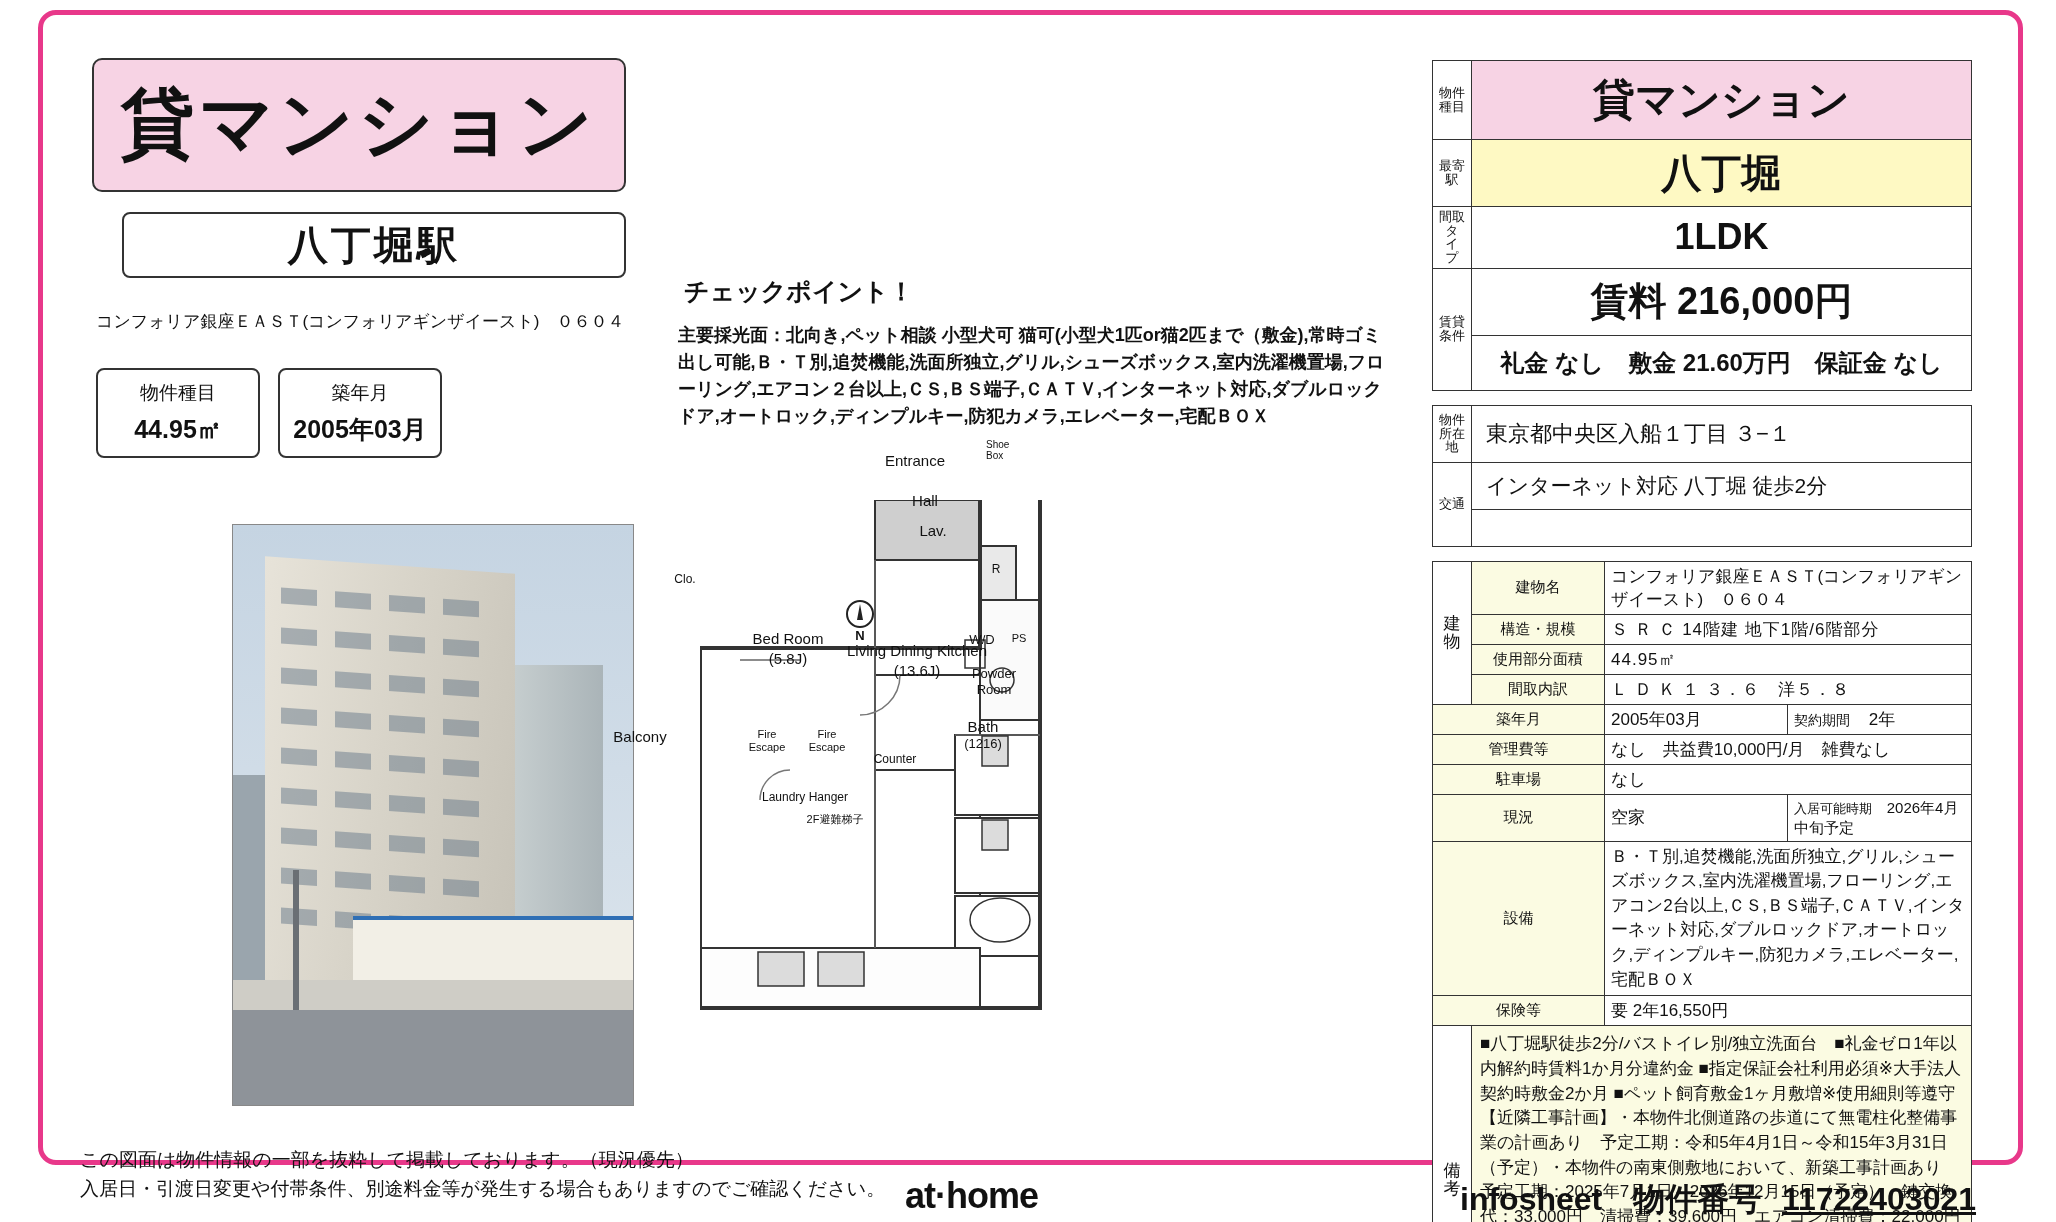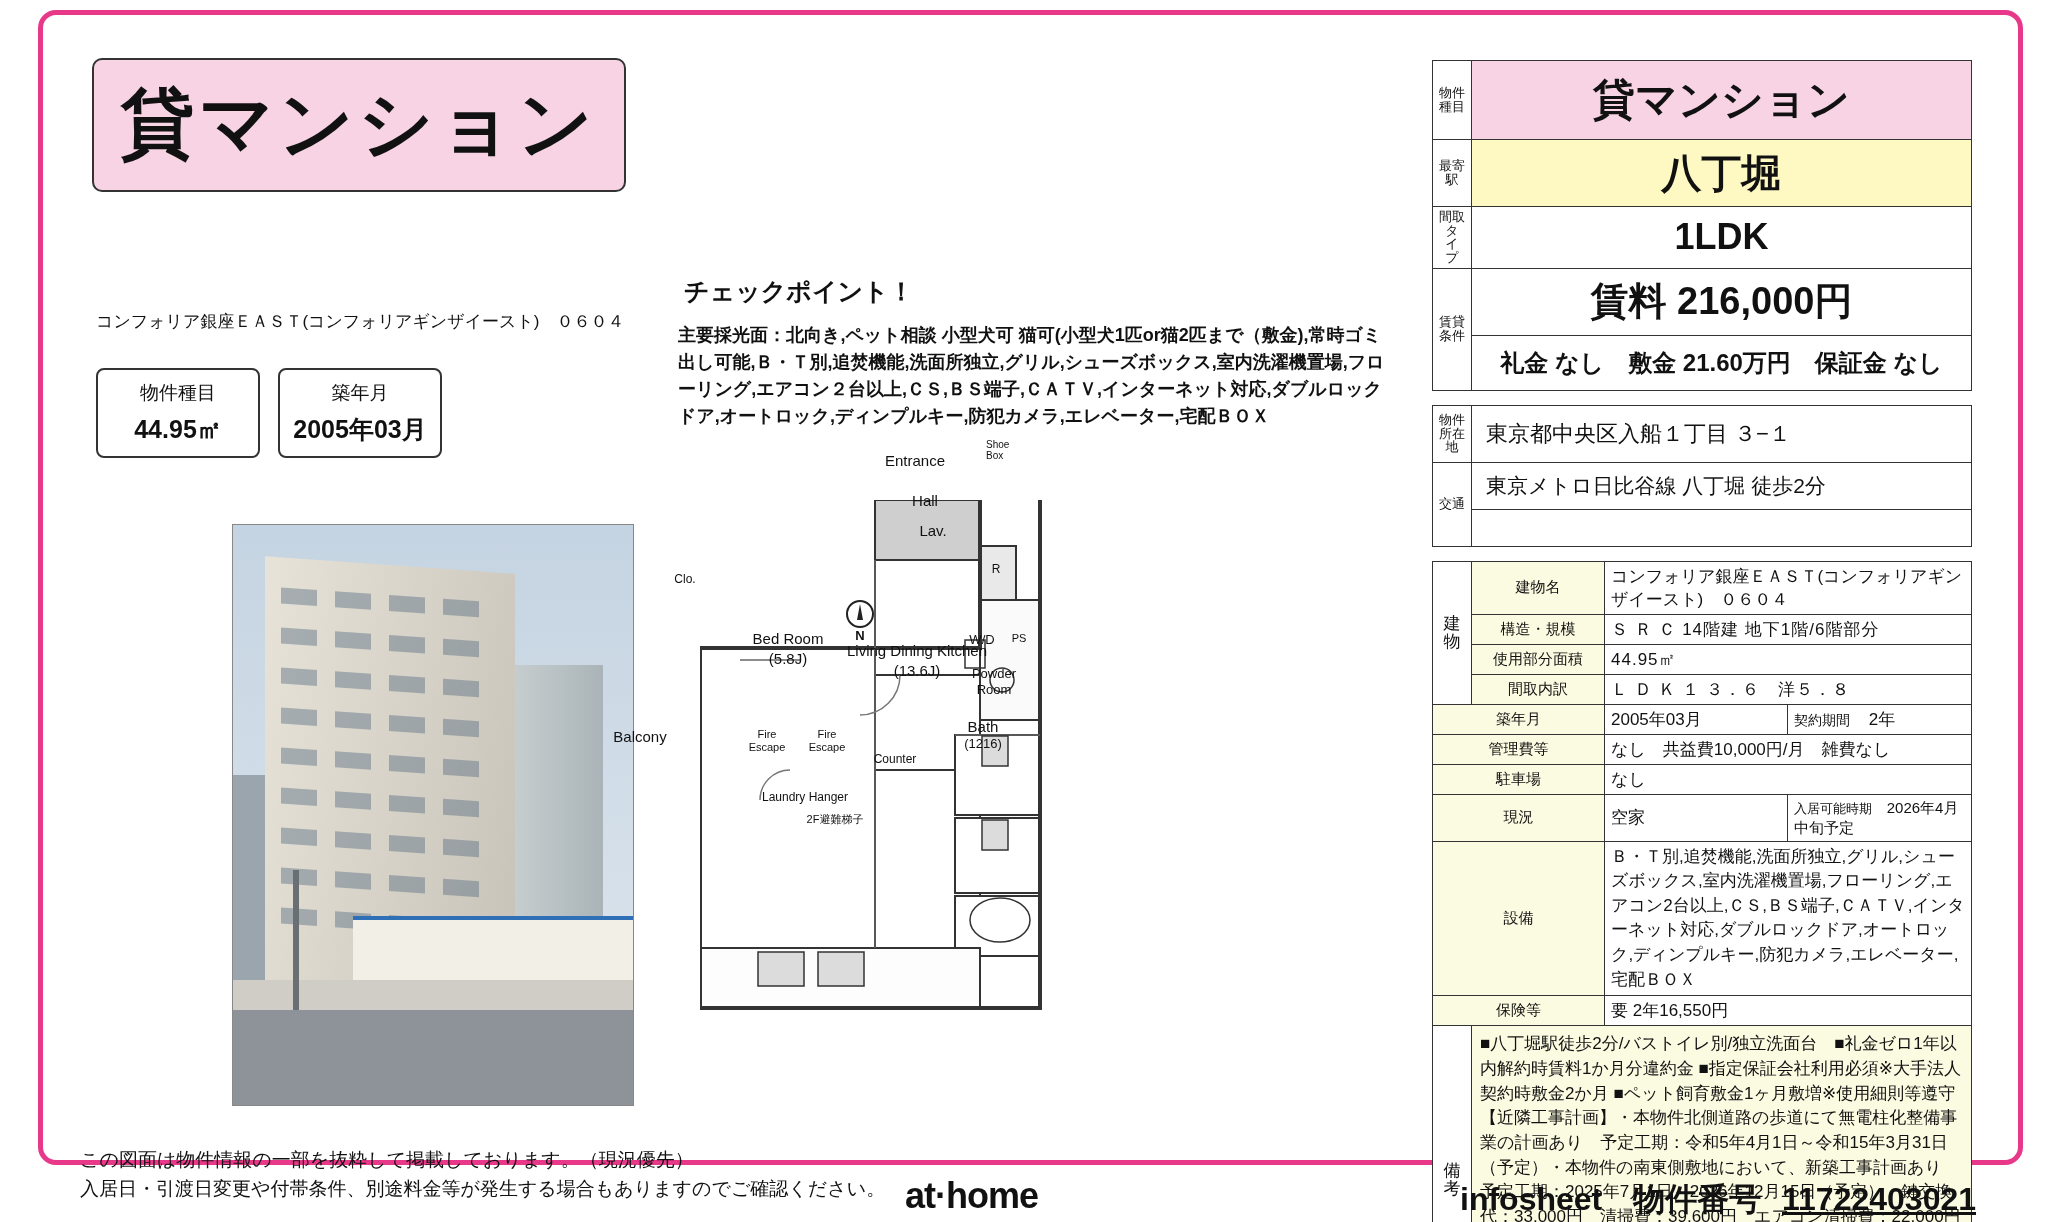--- a/index.html
+++ b/index.html
@@ -65,20 +65,23 @@
   .infosheet u{text-decoration:underline;}
 </style>
 </head>
 <body>
 
 <div class="sheet">
   <div class="outer-border"></div>
 
   <div class="title-box">
     <span>貸マンション</span>
+  </div>
+  <div class="station-box">
+    <span>八丁堀駅</span>
   </div>
   <div class="bldg-name">コンフォリア銀座ＥＡＳＴ(コンフォリアギンザイースト)　０６０４</div>
 
   <div class="spec-row">
     <div class="spec-cell">
       <div class="lbl">物件種目</div>
       <div class="val">44.95㎡</div>
     </div>
     <div class="spec-cell">
       <div class="lbl">築年月</div>
@@ -238,21 +241,21 @@
     <div style="height:14px"></div>
 
     <table class="rt">
       <tbody>
           <tr>
         <td class="vlabel">物件所在地</td>
         <td class="addrcell" colspan="3">東京都中央区入船１丁目 ３−１</td>
       </tr>
       <tr>
         <td class="vlabel" rowspan="2">交通</td>
-        <td class="traffic" colspan="3">東京メトロ日比谷線 八丁堀 徒歩2分</td>
+        <td class="traffic" colspan="3">インターネット対応 八丁堀 徒歩2分</td>
       </tr>
       <tr>
         <td class="blank" colspan="3"></td>
       </tr>
     </tbody>
       </table>
 
     <div style="height:14px"></div>
 
     <table class="rt sub">

